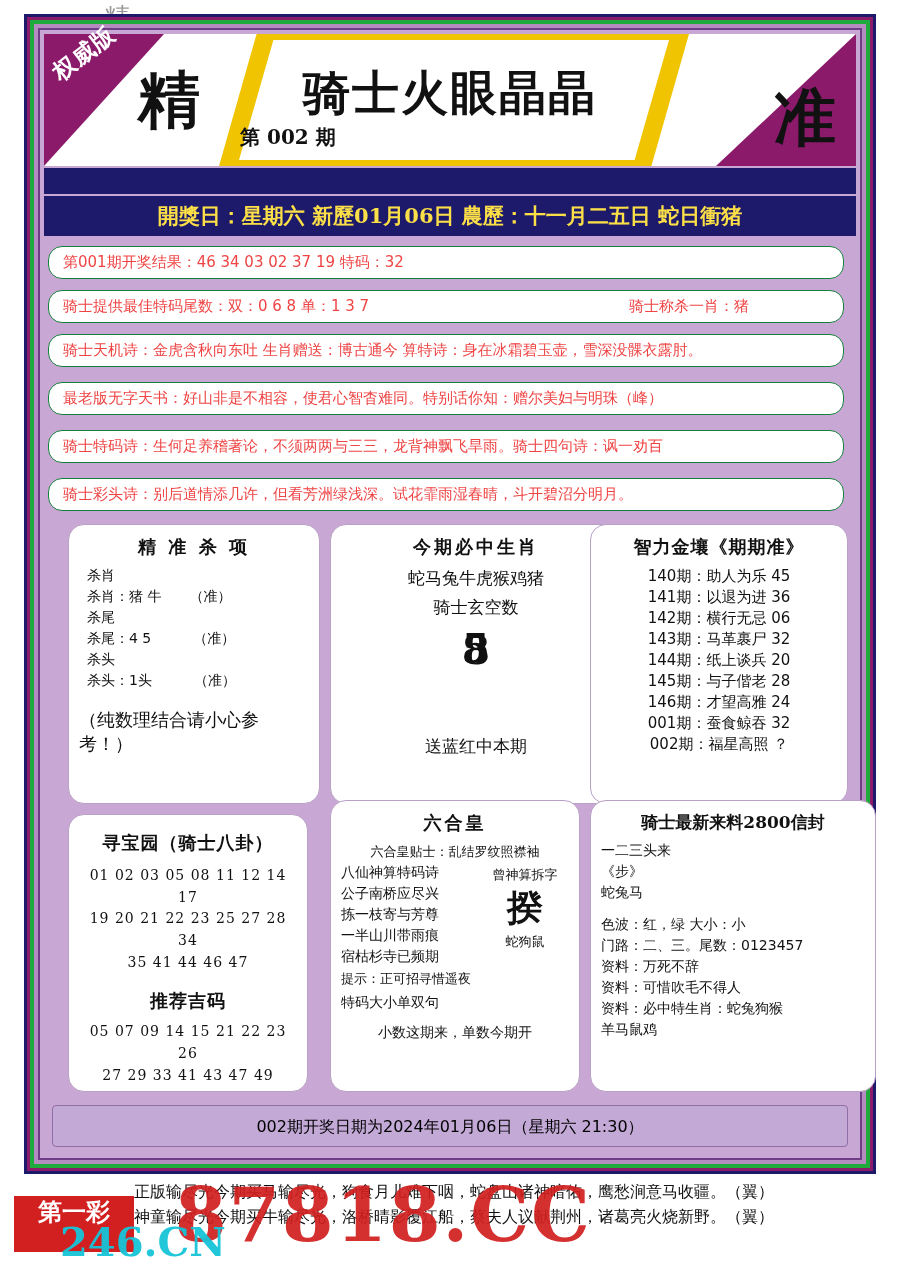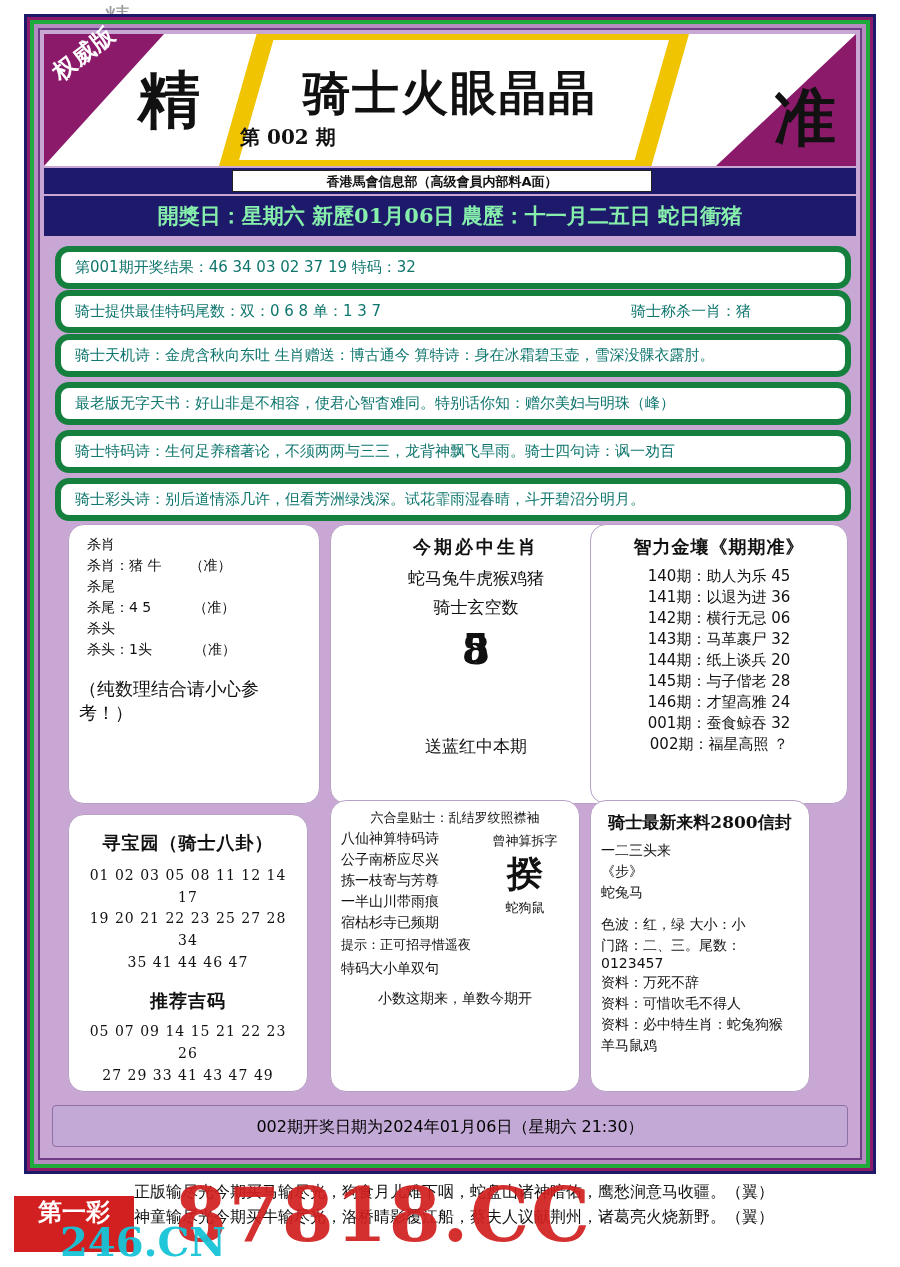--- a/index.html
+++ b/index.html
@@ -95,33 +95,33 @@
   }
   .infobar-box{
     position:absolute;left:232px;top:170px;width:420px;height:22px;
     background:#ffffff;border:1px solid #222;
     text-align:center;font-size:13px;font-weight:bold;color:#111;
     line-height:22px;
     box-sizing:border-box;
   }
   .datebar{
     position:absolute;left:44px;top:196px;width:812px;height:40px;
-    background:#1d1a6b;color:#86efac;
+    background:#1d1a6b;color:#fde047;
     font-size:21px;font-weight:bold;
     text-align:center;line-height:40px;
     font-family:"DejaVu Serif",serif;
   }
   
   .row{
-    position:absolute;left:55px;width:796px;
+    position:absolute;left:48px;width:796px;
     background:#ffffff;
     border-radius:14px;
-    border:6px solid #15803d;
-    box-sizing:border-box;
-    font-size:15px;color:#0f766e;
+    border:1px solid #15803d;
+    box-sizing:border-box;
+    font-size:15px;color:#ef4444;
     padding:6px 14px;
     font-family:"DejaVu Sans",sans-serif;
   }
   .row-2col{display:flex;justify-content:space-between;}
   
   .panel{
     position:absolute;background:#ffffff;border-radius:16px;
     border:1px solid #b9a0c6;box-sizing:border-box;
     font-size:14px;color:#111;
     padding:8px 10px;
@@ -195,36 +195,36 @@
     <div class="mast-chev"></div>
     <div class="mast-chev-inner"></div>
   </div>
   <div class="quanwei">权威版</div>
   <div class="jing">精</div>
   <div class="zhun">准</div>
   <div class="mast-title">骑士火眼晶晶</div>
   <div class="mast-issue">第 002 期</div>
 
   <div class="infobar"></div>
-  <div class="infobar-box">香港馬會信息部（高级會員内部料A面）</div>
   <div class="datebar">開獎日：星期六 新歷01月06日 農歷：十一月二五日 蛇日衝猪</div>
 
   <div class="row" style="top:246px;">第001期开奖结果：46 34 03 02 37 19 特码：32</div>
 
   <div class="row row-2col" style="top:290px;">
     <span>骑士提供最佳特码尾数：双：0 6 8 单：1 3 7</span>
     <span style="margin-right:80px;">骑士称杀一肖：猪</span>
   </div>
 
   <div class="row" style="top:334px;">骑士天机诗：金虎含秋向东吐  生肖赠送：博古通今 算特诗：身在冰霜碧玉壶，雪深没髁衣露肘。</div>
   <div class="row" style="top:382px;">最老版无字天书：好山非是不相容，使君心智杳难同。特别话你知：赠尔美妇与明珠（峰）</div>
   <div class="row" style="top:430px;">骑士特码诗：生何足养稽著论，不须两两与三三，龙背神飘飞旱雨。骑士四句诗：讽一劝百</div>
   <div class="row" style="top:478px;">骑士彩头诗：别后道情添几许，但看芳洲绿浅深。试花霏雨湿春晴，斗开碧沼分明月。</div>
 
   <div class="panel" style="left:68px;top:524px;width:252px;height:280px;">
+    <h3>精 准 杀 项</h3>
     <div class="line" style="margin-left:8px;">杀肖</div>
     <div class="line" style="margin-left:8px;">杀肖：猪 牛　　（准）</div>
     <div class="line" style="margin-left:8px;">杀尾</div>
     <div class="line" style="margin-left:8px;">杀尾：4 5　　　（准）</div>
     <div class="line" style="margin-left:8px;">杀头</div>
     <div class="line" style="margin-left:8px;">杀头：1头　　　（准）</div>
     <div class="zhun-note">（纯数理结合请小心参考！）</div>
   </div>
 
   <div class="panel" style="left:330px;top:524px;width:292px;height:280px;">
@@ -255,41 +255,42 @@
     <h3 style="letter-spacing:1px;margin-top:8px;">寻宝园（骑士八卦）</h3>
     <div class="mono-nums" style="white-space:pre-line;margin-top:10px;">01 02 03 05 08 11 12 14 17
 19 20 21 22 23 25 27 28 34
 35 41 44 46 47</div>
     <h3 style="letter-spacing:1px;margin-top:16px;">推荐吉码</h3>
     <div class="mono-nums" style="white-space:pre-line;margin-top:4px;">05 07 09 14 15 21 22 23 26
 27 29 33 41 43 47 49</div>
   </div>
 
   <div class="panel" style="left:330px;top:800px;width:250px;height:292px;">
+    <h3 style="margin-top:2px;">六合皇</h3>
     <div class="small" style="text-align:center;">六合皇贴士：乱结罗纹照襟袖</div>
     <div style="position:relative;">
       <div style="width:150px;">
         <div class="line">八仙神算特码诗</div>
         <div class="line">公子南桥应尽兴</div>
         <div class="line">拣一枝寄与芳尊</div>
         <div class="line">一半山川带雨痕</div>
         <div class="line">宿枯杉寺已频期</div>
       </div>
       <div style="position:absolute;right:0;top:2px;width:88px;text-align:center;">
         <div class="small">曾神算拆字</div>
         <div style="font-size:36px;font-weight:bold;font-family:'DejaVu Serif',serif;">揆</div>
         <div class="small">蛇狗鼠</div>
       </div>
     </div>
     <div class="small" style="margin-top:4px;">提示：正可招寻惜遥夜</div>
     <div class="line" style="margin-top:6px;">特码大小单双句</div>
     <div class="line" style="margin-top:12px;text-align:center;">小数这期来，单数今期开</div>
   </div>
 
-  <div class="panel" style="left:590px;top:800px;width:220px;height:292px;">
+  <div class="panel" style="left:590px;top:800px;width:286px;height:292px;">
     <h3 style="letter-spacing:0px;font-size:17px;margin-top:2px;">骑士最新来料2800信封</h3>
     <div class="line">一二三头来</div>
     <div class="line">《步》</div>
     <div class="line">蛇兔马</div>
     <div class="line" style="margin-top:14px;">色波：红，绿 大小：小</div>
     <div class="line">门路：二、三。尾数：0123457</div>
     <div class="line">资料：万死不辞</div>
     <div class="line">资料：可惜吹毛不得人</div>
     <div class="line">资料：必中特生肖：蛇兔狗猴</div>
     <div class="line">羊马鼠鸡</div>

